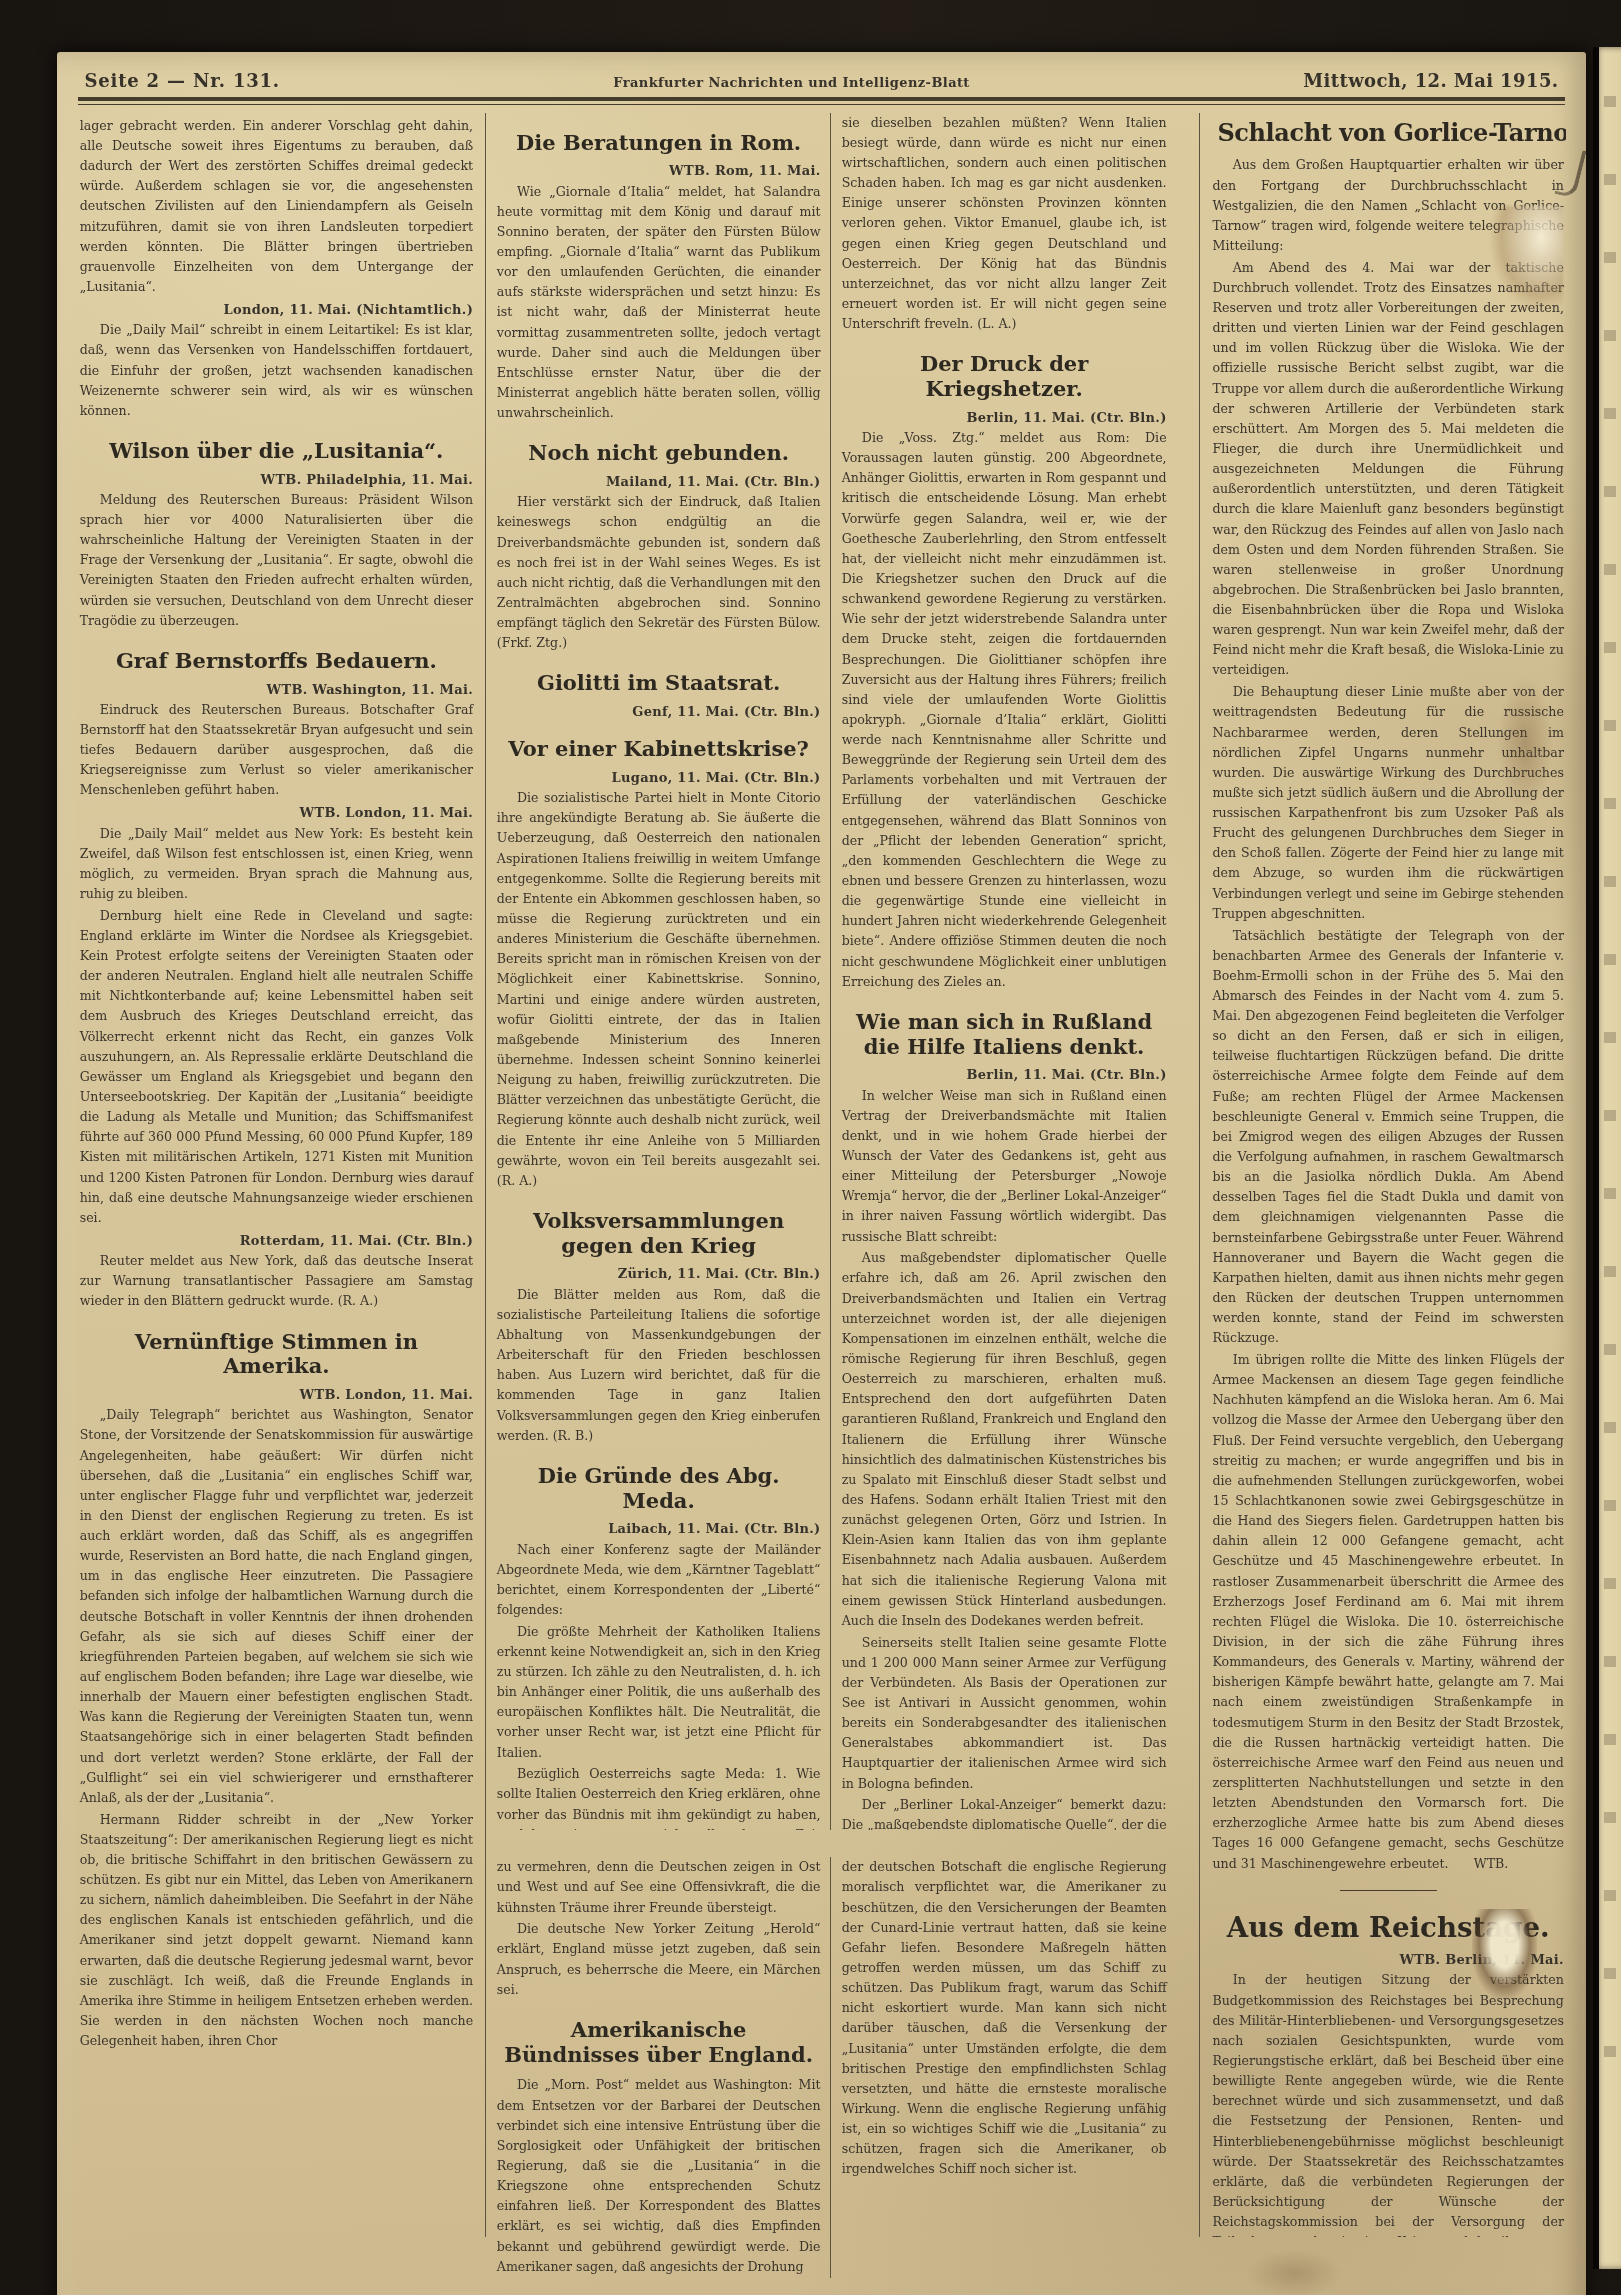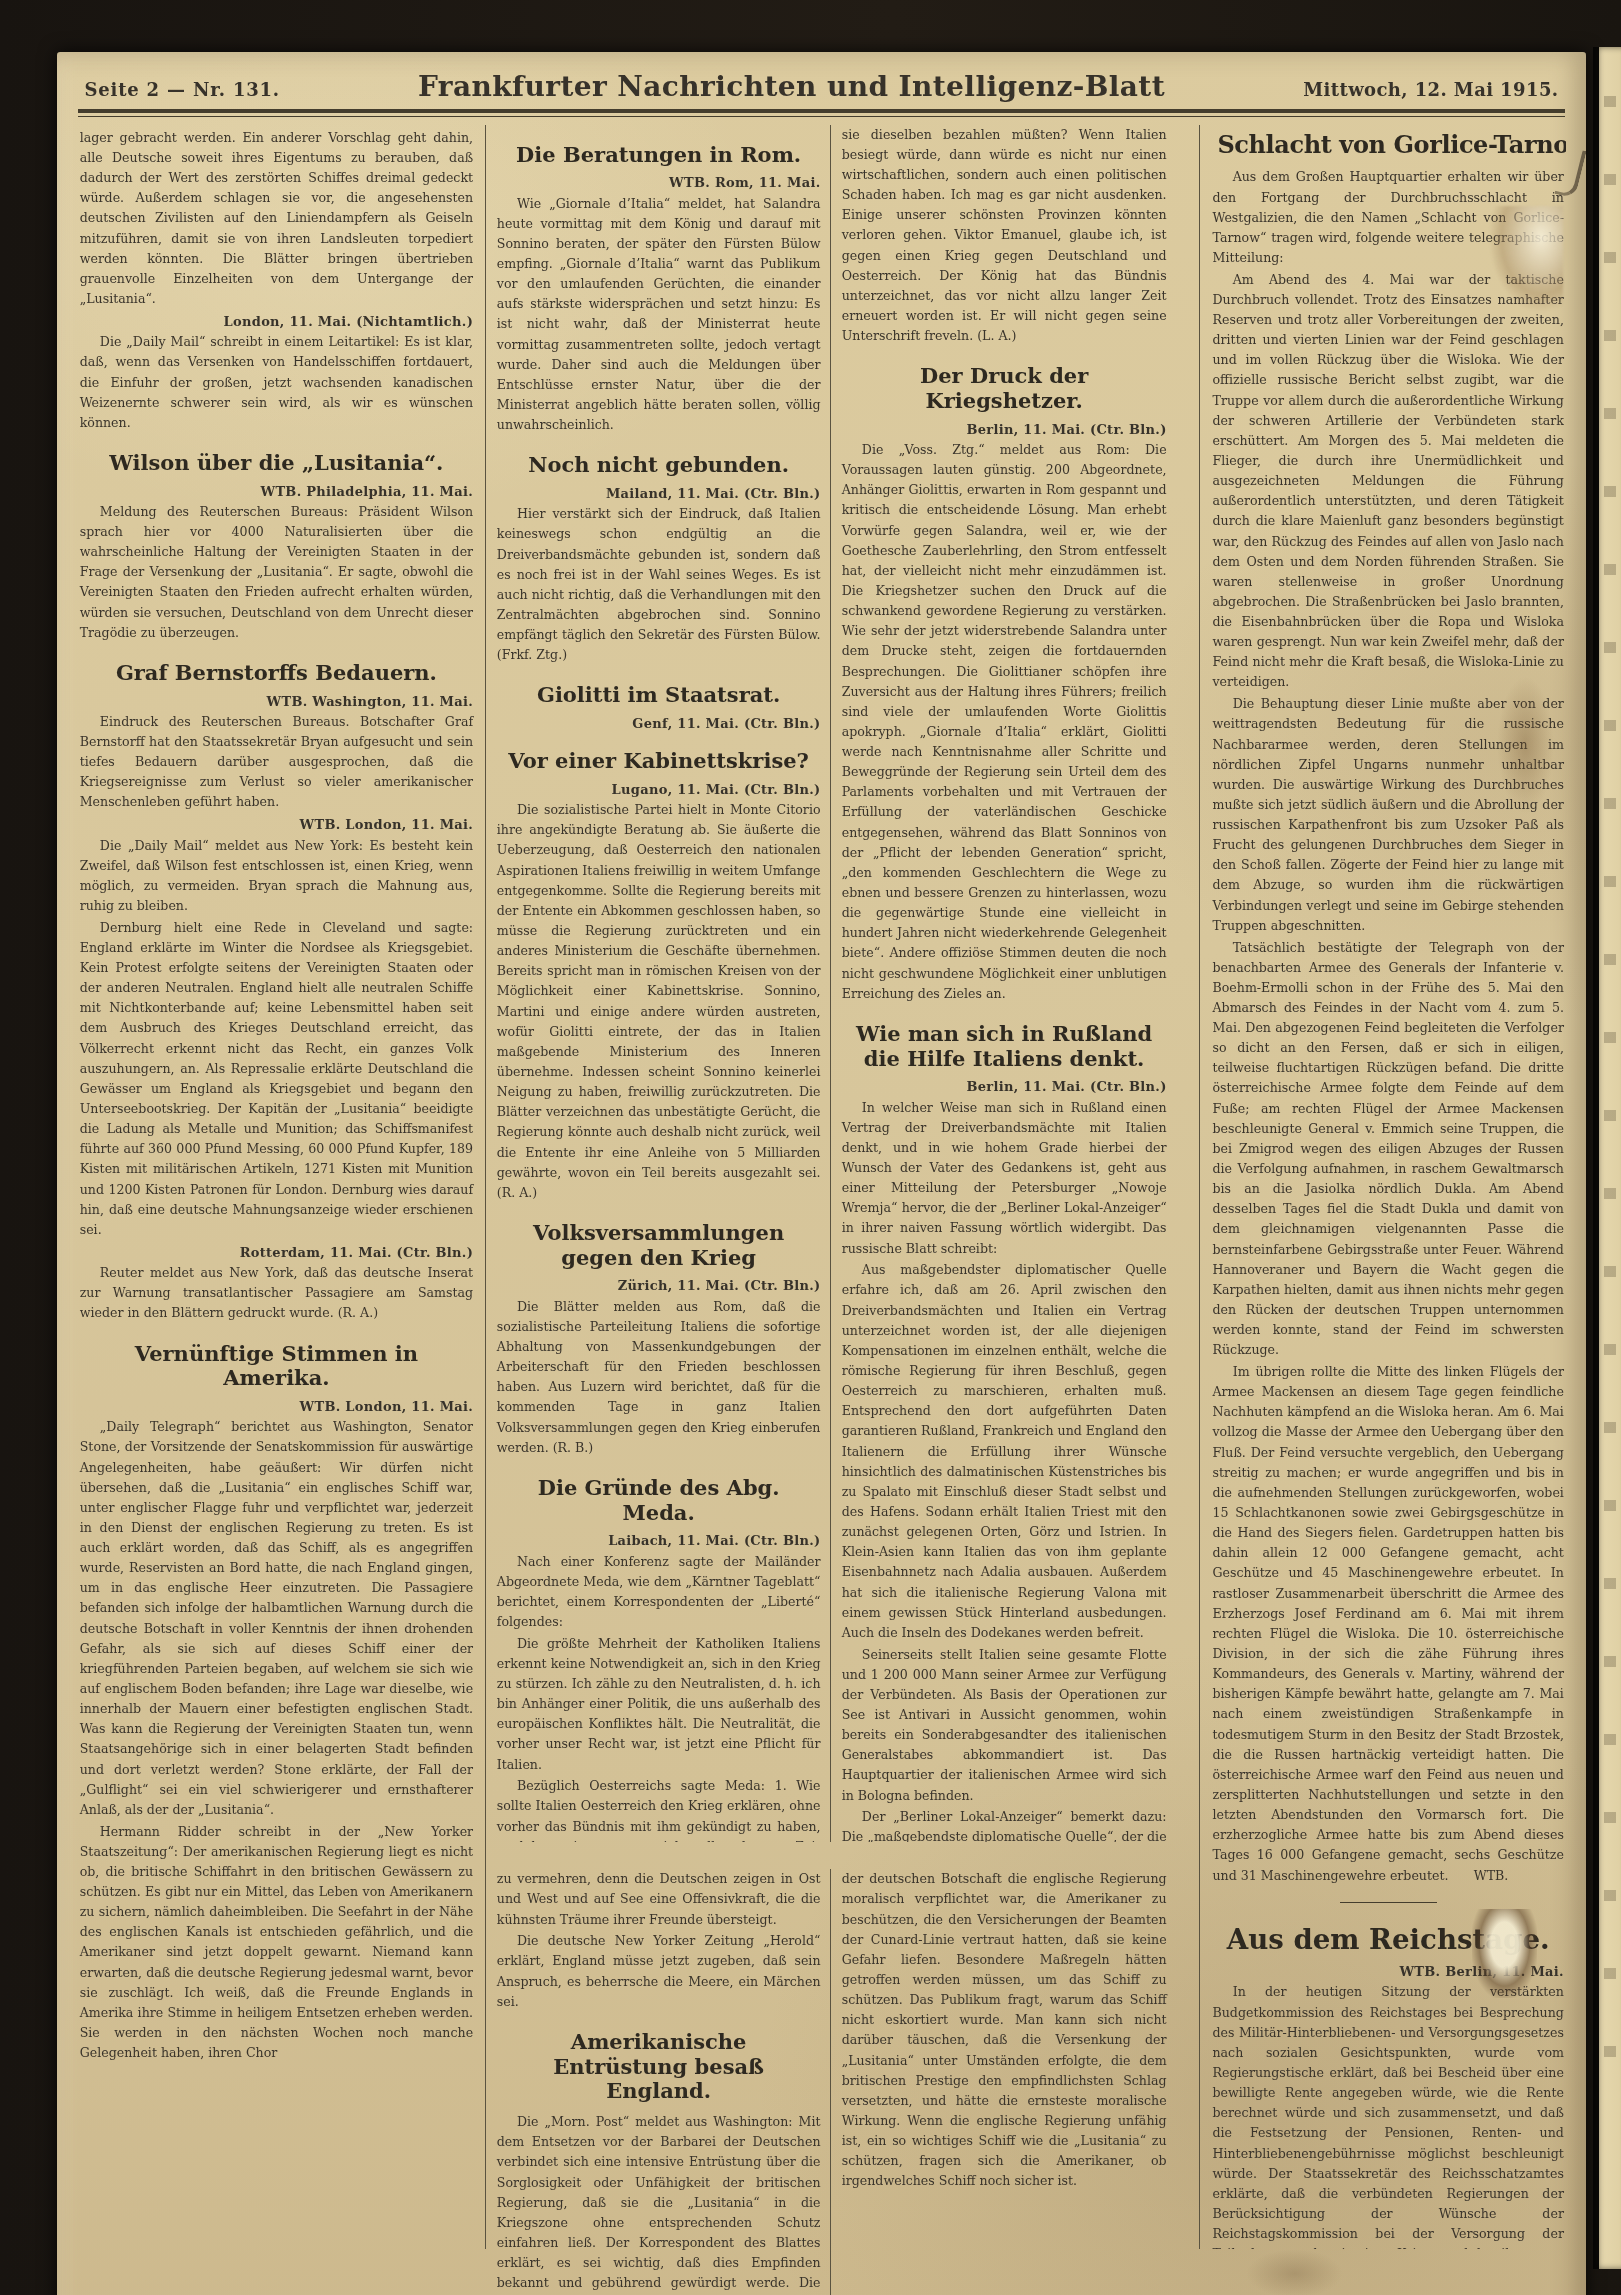--- a/index.html
+++ b/index.html
@@ -29,21 +29,21 @@
     box-shadow:inset 4.9px 0 6.5px rgba(0,0,0,.55);
   }
   .adjacent-page .edge-marks{
     position:absolute;left:11.4px;top:49px;width:11.4px;height:2027px;
     background:repeating-linear-gradient(180deg, rgba(70,60,40,.55) 0 11.4px, rgba(0,0,0,0) 11.4px 78px);
     opacity:.5;
   }
   
   .masthead{display:flex;justify-content:space-between;align-items:baseline;padding:4.9px 8px 6.5px 8px;}
   .masthead .page-info{font-size:18px;font-weight:bold;letter-spacing:0.8px;}
-  .masthead .nameplate{font-size:28px;font-weight:bold;letter-spacing:0.4px;}
+  .masthead .nameplate{font-size:13px;font-weight:bold;letter-spacing:0.4px;}
   .masthead .issue-date{font-size:18px;font-weight:bold;letter-spacing:0.4px;}
   .masthead-rule{height:7.3px;border-top:4px solid #443d2d;border-bottom:1.6px solid #443d2d;margin:0 1.6px 8px 1.6px;}
   
   .content{display:flex;height:2124px;}
   .col{overflow:hidden;}
   .col-left{width:409px;padding:3.2px 11.4px 0 3.2px;border-right:1.6px solid #5a5340;}
   .center-block{width:714px;padding:0 9.7px;border-right:1.6px solid #5a5340;display:flex;flex-direction:column;}
   .col-right{width:366px;padding:3.2px 1.6px 0 13px;position:relative;}
   .center-cols{display:flex;flex:0 0 auto;}
   .ccol-l{width:336px;padding:0 9.7px 0 1.6px;border-right:1.6px solid #5a5340;overflow:hidden;}
@@ -153,21 +153,21 @@
             <p class="para">Aus maßgebendster diplomatischer Quelle erfahre ich, daß am 26. April zwischen den Dreiverbandsmächten und Italien ein Vertrag unterzeichnet worden ist, der alle diejenigen Kompensationen im einzelnen enthält, welche die römische Regierung für ihren Beschluß, gegen Oesterreich zu marschieren, erhalten muß. Entsprechend den dort aufgeführten Daten garantieren Rußland, Frankreich und England den Italienern die Erfüllung ihrer Wünsche hinsichtlich des dalmatinischen Küstenstriches bis zu Spalato mit Einschluß dieser Stadt selbst und des Hafens. Sodann erhält Italien Triest mit den zunächst gelegenen Orten, Görz und Istrien. In Klein-Asien kann Italien das von ihm geplante Eisenbahnnetz nach Adalia ausbauen. Außerdem hat sich die italienische Regierung Valona mit einem gewissen Stück Hinterland ausbedungen. Auch die Inseln des Dodekanes werden befreit.</p>
             <p class="para">Seinerseits stellt Italien seine gesamte Flotte und 1 200 000 Mann seiner Armee zur Verfügung der Verbündeten. Als Basis der Operationen zur See ist Antivari in Aussicht genommen, wohin bereits ein Sonderabgesandter des italienischen Generalstabes abkommandiert ist. Das Hauptquartier der italienischen Armee wird sich in Bologna befinden.</p>
             <p class="para">Der „Berliner Lokal-Anzeiger“ bemerkt dazu: Die „maßgebendste diplomatische Quelle“, der die vorstehende Information zugegangen ist, scheint eine sehr trübe zu sein. Es hieße die Klugheit der italienischen Staatsmänner gar zu gering einschätzen, wollte man ihnen zutrauen, daß sie sich durch einen solchen sogenannten Vertrag, der kaum das Papier wert sei, auf dem er geschrieben ist, für ihr Land in ein Abenteuer voll von unabsehbaren Folgen stürzen wollten.</p>
           </div>
       </div>
       <div class="thick-divider"></div>
       <div class="center-cols center-lower">
         <div class="ccol-l">
             <p class="para flush">zu vermehren, denn die Deutschen zeigen in Ost und West und auf See eine Offensivkraft, die die kühnsten Träume ihrer Freunde übersteigt.</p>
             <p class="para">Die deutsche New Yorker Zeitung „Herold“ erklärt, England müsse jetzt zugeben, daß sein Anspruch, es beherrsche die Meere, ein Märchen sei.</p>
-            <div class="headline">Amerikanische Entrüstung besaß England.</div>
+            <div class="headline">Amerikanische Bündnisses über England.</div>
             <p class="para">Die „Morn. Post“ meldet aus Washington: Mit dem Entsetzen vor der Barbarei der Deutschen verbindet sich eine intensive Entrüstung über die Sorglosigkeit oder Unfähigkeit der britischen Regierung, daß sie die „Lusitania“ in die Kriegszone ohne entsprechenden Schutz einfahren ließ. Der Korrespondent des Blattes erklärt, es sei wichtig, daß dies Empfinden bekannt und gebührend gewürdigt werde. Die Amerikaner sagen, daß angesichts der Drohung</p>
           </div>
         <div class="ccol-r">
             <p class="para flush">der deutschen Botschaft die englische Regierung moralisch verpflichtet war, die Amerikaner zu beschützen, die den Versicherungen der Beamten der Cunard-Linie vertraut hatten, daß sie keine Gefahr liefen. Besondere Maßregeln hätten getroffen werden müssen, um das Schiff zu schützen. Das Publikum fragt, warum das Schiff nicht eskortiert wurde. Man kann sich nicht darüber täuschen, daß die Versenkung der „Lusitania“ unter Umständen erfolgte, die dem britischen Prestige den empfindlichsten Schlag versetzten, und hätte die ernsteste moralische Wirkung. Wenn die englische Regierung unfähig ist, ein so wichtiges Schiff wie die „Lusitania“ zu schützen, fragen sich die Amerikaner, ob irgendwelches Schiff noch sicher ist.</p>
           </div>
       </div>
     </div>
 
     <div class="col col-right">
     <div class="headline headline-xxl">Schlacht von Gorlice-Tarnow</div>

